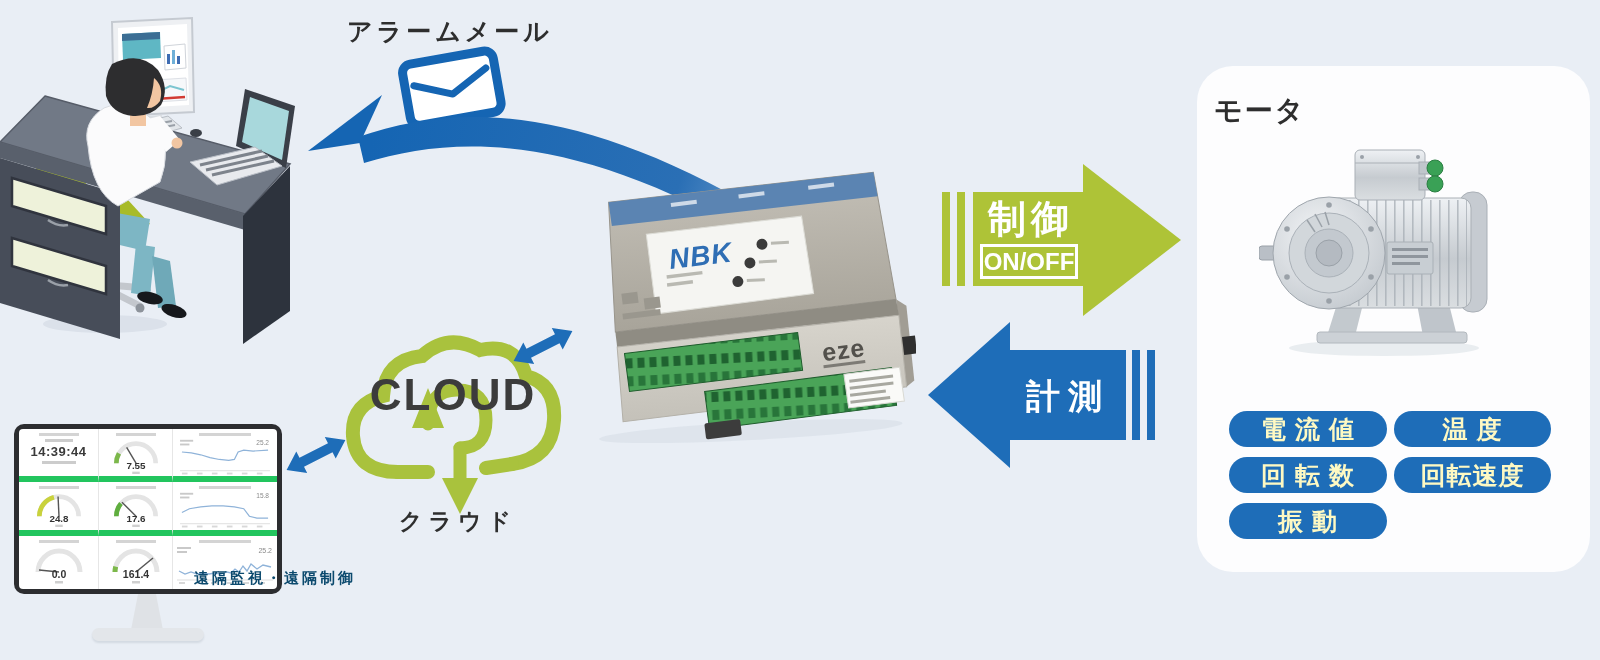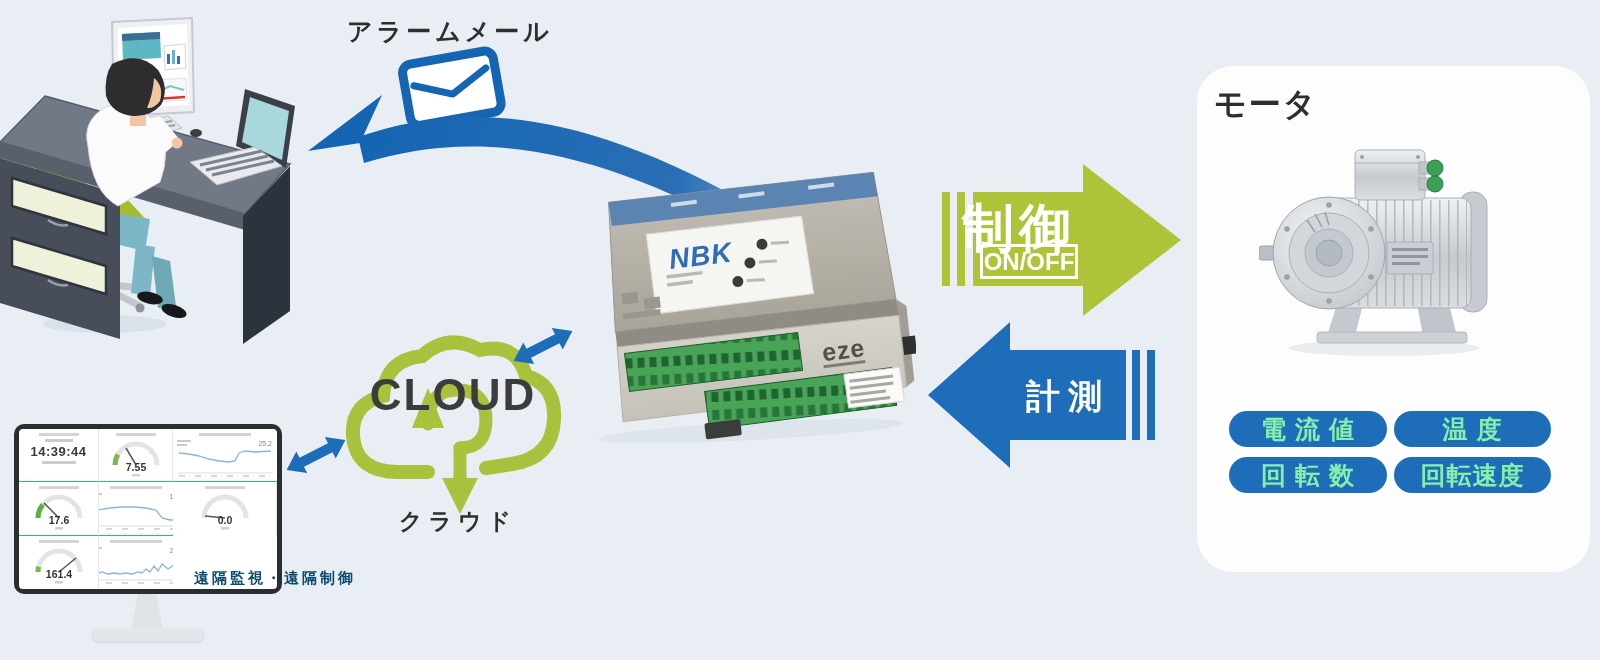--- a/index.html
+++ b/index.html
@@ -6,31 +6,31 @@
   body{font-family:"Liberation Sans","DejaVu Sans",sans-serif;background:#dfe5ee;}
   #stage{position:relative;width:1600px;height:660px;background:#e9eef5;overflow:hidden;}
   .abs{position:absolute;}
   .jp-label{font-weight:bold;color:#2e2e2e;white-space:nowrap;}
 
   
   .flow-text{position:absolute;color:#fff;font-weight:bold;text-align:center;white-space:nowrap;}
   .onoff{display:inline-block;border:3px solid #fff;padding:0 1px;line-height:29px;font-size:24px;font-weight:bold;color:#fff;}
 
   
-  .badge{position:absolute;height:36px;line-height:36px;text-align:center;background:#1e6db8;color:#86efac;
+  .badge{position:absolute;height:36px;line-height:36px;text-align:center;background:#1e6db8;color:#fef9c3;
          font-size:25px;font-weight:bold;border-radius:18px;letter-spacing:1px;}
 
   
   #motor-panel{left:1197px;top:66px;width:393px;height:506px;background:#fdfdfe;border-radius:36px;}
 
   
   #dash-bezel{left:14px;top:424px;width:268px;height:170px;background:#2c2d30;border-radius:10px;padding:5px;box-sizing:border-box;}
   #dash-screen{width:100%;height:100%;background:#fff;border-radius:4px;overflow:hidden;display:grid;
                grid-template-columns:80px 74px 1fr;grid-template-rows:1fr 1fr 1fr;}
-  .cell{border-right:1px solid #e6e6e6;border-bottom:1px solid #22c55e;display:flex;flex-direction:column;align-items:center;overflow:hidden;}
+  .cell{border-right:1px solid #e6e6e6;border-bottom:6px solid #22c55e;display:flex;flex-direction:column;align-items:center;overflow:hidden;}
   .cell.last-col{border-right:none;} .cell.last-row{border-bottom:none;}
   .hbar{width:40px;height:3px;background:#d4d4d4;margin:4px auto 1px;flex:none;}
   .microbar{width:28px;height:3px;background:#cccccc;margin:2px auto 0;flex:none;}
   .clock{font-size:13px;font-weight:bold;color:#3a3a3a;margin-top:2px;letter-spacing:0.5px;}
   #dash-neck{left:131px;top:594px;width:32px;height:36px;background:#dfe2e6;clip-path:polygon(22% 0,78% 0,100% 100%,0 100%);}
   #dash-base{left:92px;top:628px;width:112px;height:13px;background:#e3e6ea;border-radius:7px;box-shadow:0 2px 2px rgba(60,70,90,.12);}
 </style>
 </head>
 <body>
 
@@ -173,20 +173,30 @@
               <rect x="6" y="38" width="6" height="2"></rect>
               <rect x="22" y="38" width="6" height="2"></rect>
               <rect x="38" y="38" width="6" height="2"></rect>
               <rect x="54" y="38" width="6" height="2"></rect>
               <rect x="70" y="38" width="6" height="2"></rect>
               <rect x="86" y="38" width="6" height="2"></rect>
             </g>
         </svg>
       </div>
 
+      <div class="cell">
+        <div class="hbar"></div>
+        <svg width="56" height="42" viewBox="0 0 56 42">
+          <path d="M 7 28 A 21 21 0 0 1 49 28" stroke="#e4e4e4" stroke-width="5" fill="none"></path>
+          <path d="M 7 28 A 21 21 0 0 1 22.6 7.7" stroke="#c9d23c" stroke-width="5" fill="none"></path>
+          <line x1="28" y1="28" x2="27" y2="7" stroke="#555" stroke-width="1.5"></line>
+          <text x="28" y="34" text-anchor="middle" font-size="10.5" font-weight="bold" fill="#333">24.8</text>
+          <rect x="24" y="37" width="8" height="2.5" fill="#cfcfcf"></rect>
+        </svg>
+      </div>
       <div class="cell">
         <div class="hbar"></div>
         <svg width="56" height="42" viewBox="0 0 56 42">
           <path d="M 7 28 A 21 21 0 0 1 49 28" stroke="#e4e4e4" stroke-width="5" fill="none"></path>
           <path d="M 7 28 A 21 21 0 0 1 11.9 14.5" stroke="#5fae3e" stroke-width="5" fill="none"></path>
           <line x1="28" y1="28" x2="13" y2="13" stroke="#555" stroke-width="1.5"></line>
           <text x="28" y="34" text-anchor="middle" font-size="10.5" font-weight="bold" fill="#333">17.6</text>
           <rect x="24" y="37" width="8" height="2.5" fill="#cfcfcf"></rect>
         </svg>
       </div>
@@ -317,40 +327,40 @@
 
   <div class="abs" style="left:932px;top:156px;width:252px;height:166px;">
     <svg width="252" height="166" viewBox="0 0 252 166">
       <g fill="#aec337">
         <rect x="10" y="36" width="8" height="94"></rect>
         <rect x="25" y="36" width="8" height="94"></rect>
         <rect x="41" y="36" width="110" height="94"></rect>
         <polygon points="151,8 151,160 249,84"></polygon>
       </g>
     </svg>
-    <div class="flow-text" style="left:30px;top:38px;width:112px;font-size:52px;letter-spacing:5px;">制御</div>
+    <div class="flow-text" style="left:43px;top:38px;width:112px;font-size:38px;letter-spacing:5px;">制御</div>
     <div class="flow-text" style="left:36px;top:88px;width:122px;">
       <span class="onoff">ON/OFF</span>
     </div>
   </div>
 
   <div class="abs" style="left:920px;top:314px;width:252px;height:162px;">
     <svg width="252" height="162" viewBox="0 0 252 162">
       <g fill="#1e6db8">
         <polygon points="90,8 90,154 8,81"></polygon>
         <rect x="90" y="36" width="116" height="90"></rect>
         <rect x="212" y="36" width="8" height="90"></rect>
         <rect x="227" y="36" width="8" height="90"></rect>
       </g>
     </svg>
     <div class="flow-text" style="left:90px;top:60px;width:116px;font-size:34px;letter-spacing:8px;">計測</div>
   </div>
 
   <div class="abs" id="motor-panel">
-    <div class="abs jp-label" style="left:17px;top:17px;font-size:32px;letter-spacing:2px;">モータ</div>
+    <div class="abs jp-label" style="left:17px;top:26px;font-size:28px;letter-spacing:2px;">モータ</div>
     <svg class="abs" style="left:62px;top:70px;" width="250" height="225" viewBox="0 0 250 225">
       <defs>
         <linearGradient id="bodyg" x1="0" y1="0" x2="0" y2="1">
           <stop offset="0" stop-color="#eef1f4"></stop>
             <stop offset="0.55" stop-color="#c6cbd0"></stop>
             <stop offset="1" stop-color="#dadee1"></stop>
         </linearGradient>
         <radialGradient id="capg" cx="0.4" cy="0.35" r="0.8">
           <stop offset="0" stop-color="#f2f4f6"></stop>
             <stop offset="1" stop-color="#bfc5cb"></stop>
@@ -397,15 +407,16 @@
         <line x1="48" y1="84" x2="56" y2="96"></line>
           <line x1="56" y1="78" x2="63" y2="91"></line>
           <line x1="66" y1="76" x2="70" y2="89"></line>
       </g>
     </svg>
 
     <div class="badge" style="left:32px;top:345px;width:158px;">電 流 値</div>
     <div class="badge" style="left:197px;top:345px;width:157px;">温 度</div>
     <div class="badge" style="left:197px;top:391px;width:157px;">回転速度</div>
     <div class="badge" style="left:32px;top:391px;width:158px;">回 転 数</div>
+    <div class="badge" style="left:32px;top:437px;width:158px;">振 動</div>
   </div>
 
 </div>
 
 </body></html>

